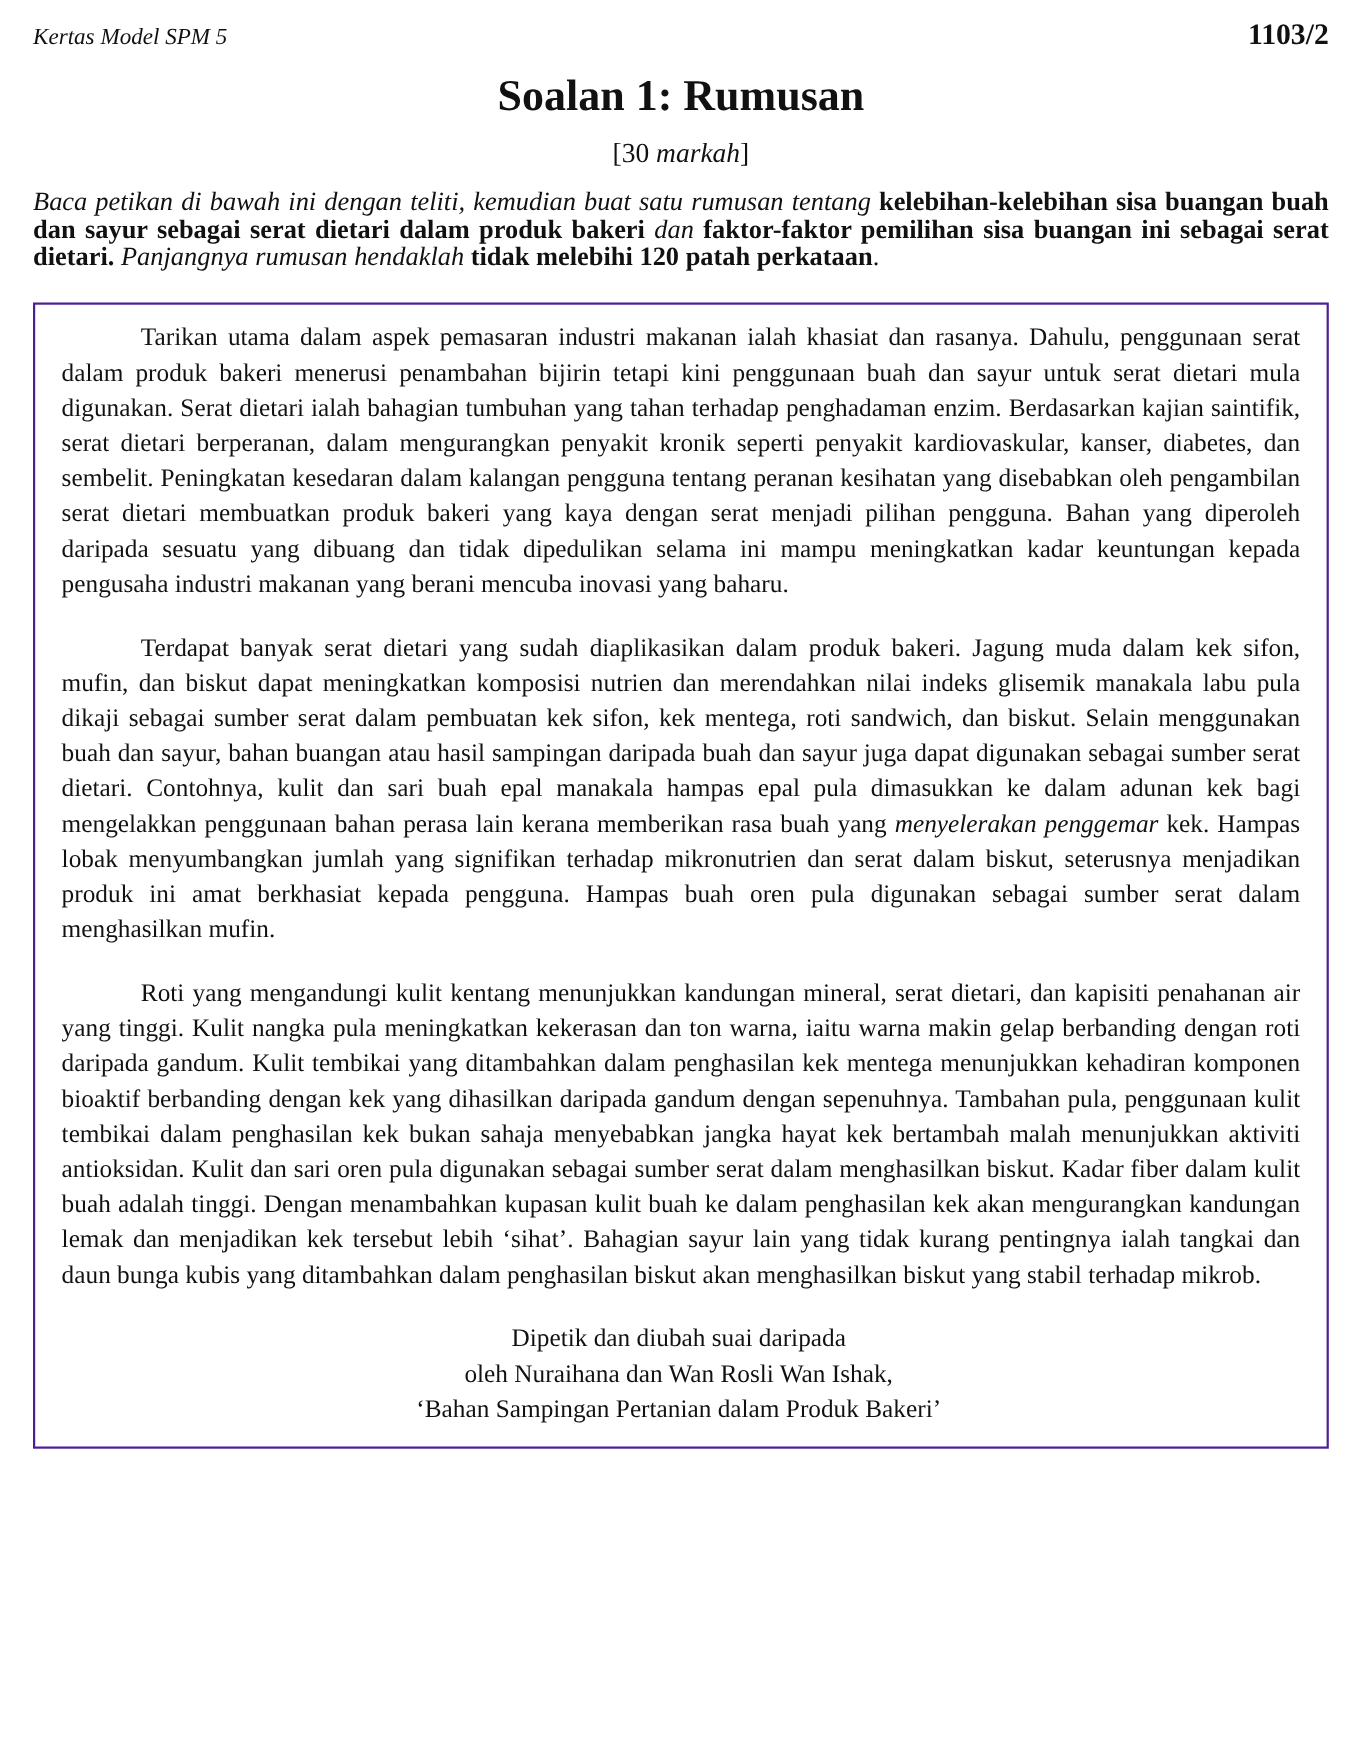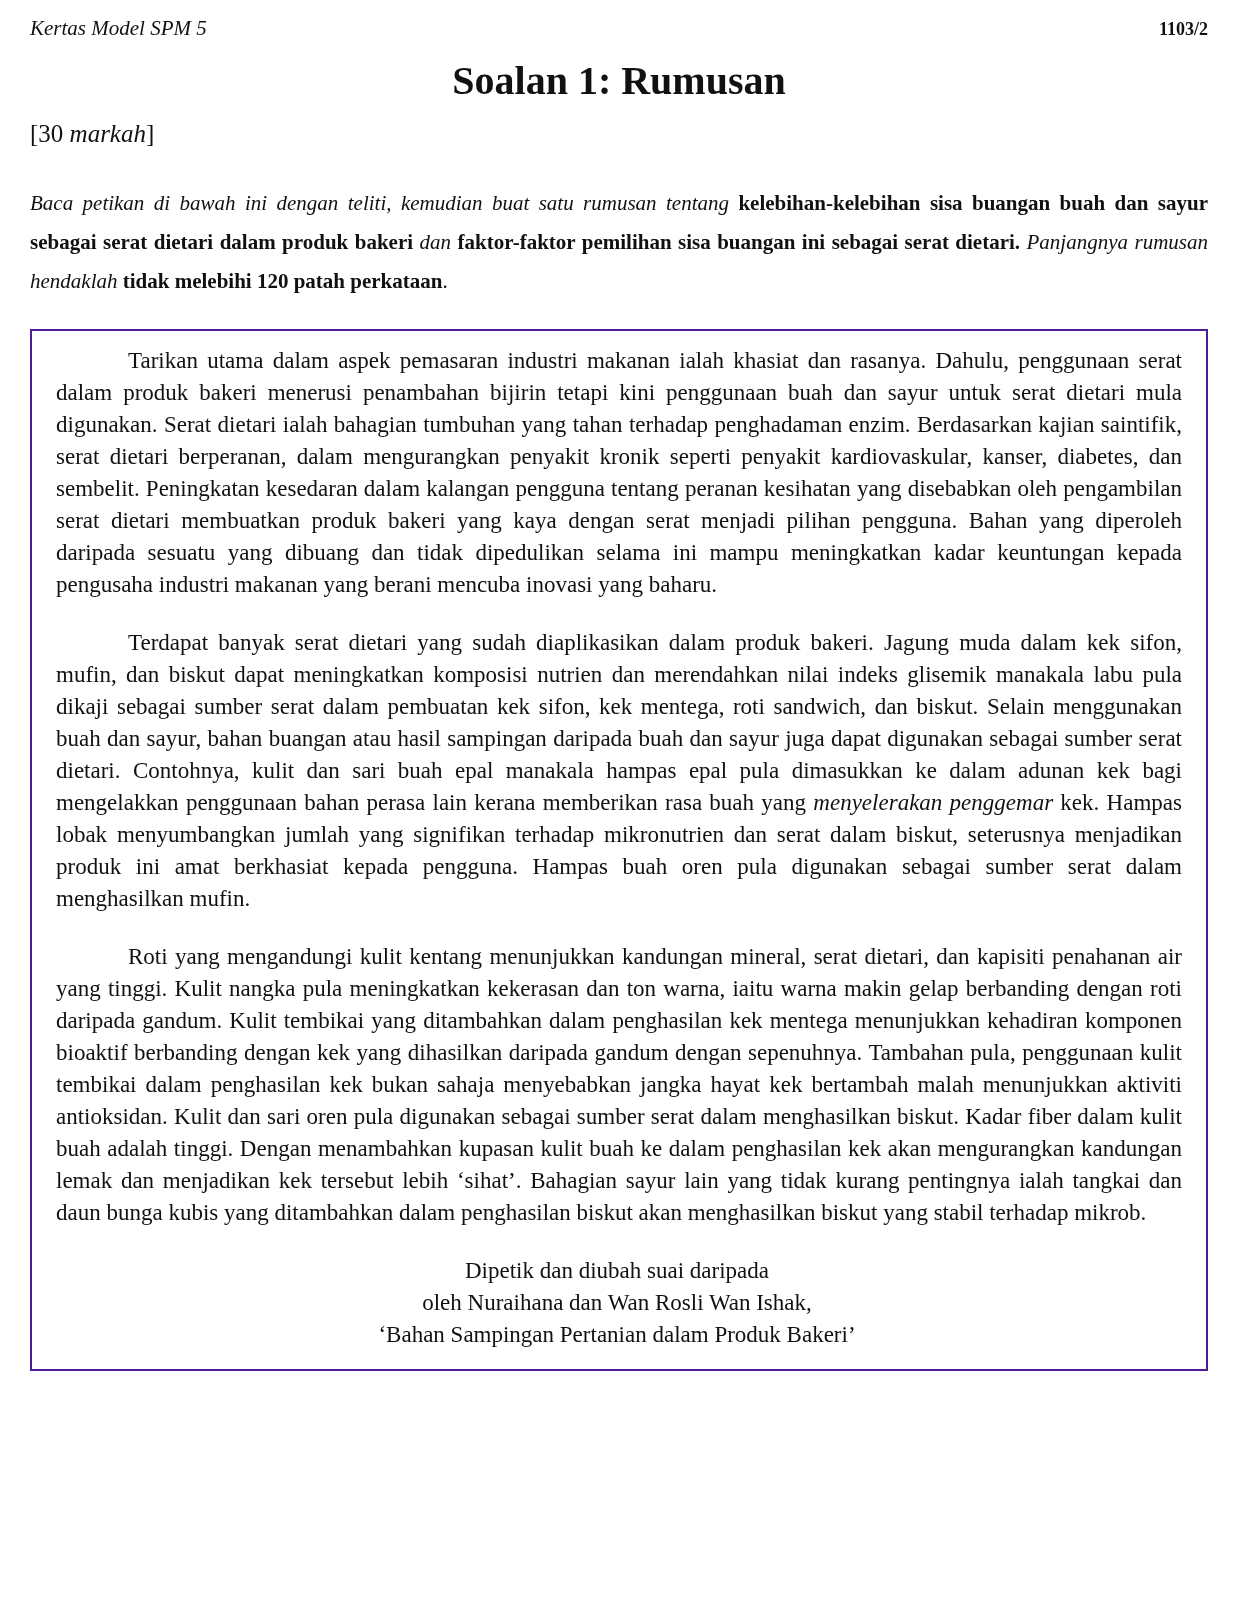--- a/index.html
+++ b/index.html
@@ -24,36 +24,37 @@
     display: flex;
     justify-content: space-between;
     align-items: baseline;
   }
   .hdr-left {
     font-style: italic;
     font-size: 21px;
   }
   .hdr-right {
     font-weight: bold;
-    font-size: 18px;
+    font-size: 27px;
   }
   .title {
     text-align: center;
     font-weight: bold;
     font-size: 40px;
     margin: 16px 0 0 0;
   }
   .marks {
+    text-align: center;
     font-size: 25px;
     margin-top: 16px;
   }
   .instruction {
-    margin: 36px 0 0 0;
-    font-size: 21px;
-    line-height: 39px;
+    margin: 18px 0 0 0;
+    font-size: 24px;
+    line-height: 25px;
     text-align: justify;
   }
   .it { font-style: italic; }
   .b  { font-weight: bold; }
   .passage-box {
     box-sizing: border-box;
     border: 2px solid #4c1d95;
     margin-top: 28px;
     padding: 14px 24px 8px 24px;
   }

